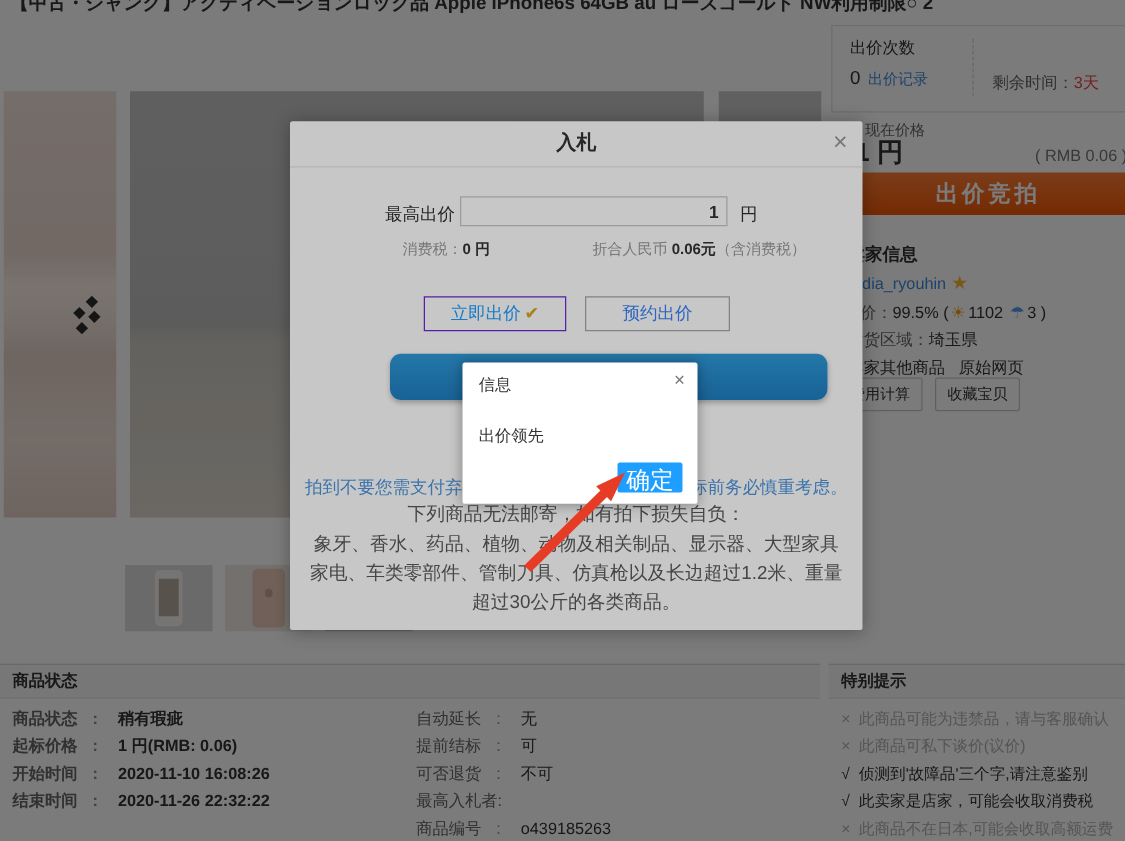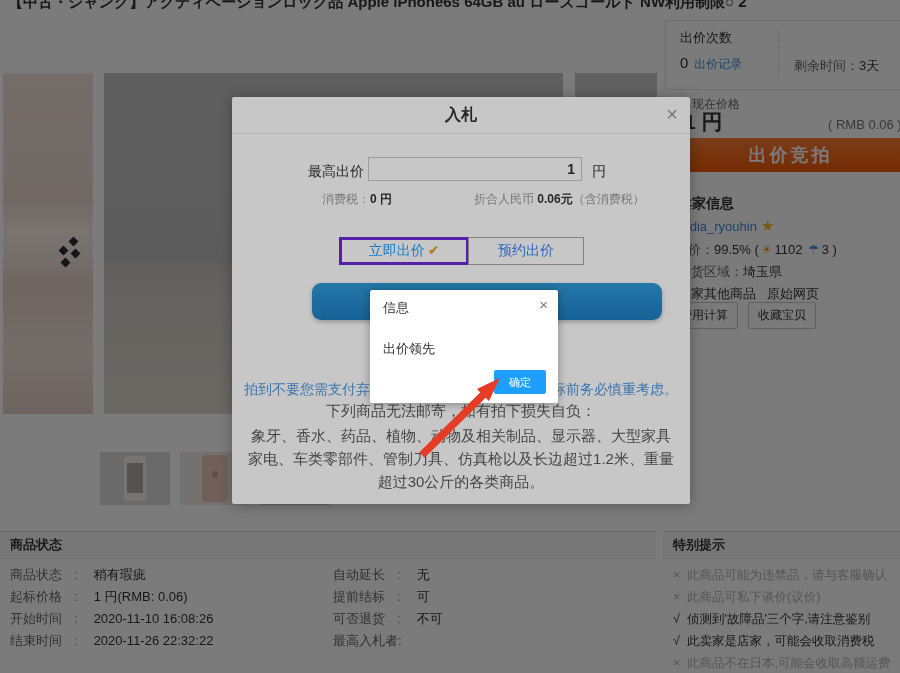--- a/index.html
+++ b/index.html
@@ -27,21 +27,21 @@
   .phone-back{position:absolute;left:22px;top:3px;width:26px;height:47px;background:#eac8b8;border-radius:4px;}
   .phone-back .logo{position:absolute;left:10px;top:16px;width:6px;height:7px;background:#c9a394;border-radius:50%;}
 
   
   .bid-box{position:absolute;left:665px;top:20px;width:250px;height:68px;background:#fff;border:1px solid #e2e2e2;}
   .bid-count-label{position:absolute;left:14px;top:8px;font-size:13px;color:#333;}
   .bid-count-row{position:absolute;left:14px;top:33px;font-size:15px;color:#333;}
   .bid-record{font-size:12px;color:#3e8ddd;margin-left:6px;}
   .dash-sep{position:absolute;left:112px;top:10px;height:46px;border-left:1px dashed #d5d5d5;}
   .time-left{position:absolute;left:128px;top:36px;font-size:13px;}
-  .time-left .lab{color:#666;} .time-left .val{color:#404040;}
+  .time-left .lab{color:#666;} .time-left .val{color:#ef4444;}
   .price-label{position:absolute;left:692px;top:96px;font-size:12px;color:#666;}
   .price-value{position:absolute;left:684px;top:108px;font-size:21px;font-weight:bold;color:#333;white-space:nowrap;}
   .price-rmb{position:absolute;left:828px;top:117px;font-size:13px;color:#777;white-space:nowrap;}
   .bid-cta{position:absolute;left:668px;top:138px;width:245px;height:34px;border:0;cursor:pointer;
     background:linear-gradient(180deg,#ff7f37 0%,#f25807 100%);color:#fff;font-size:18px;font-weight:bold;
     letter-spacing:3px;font-family:inherit;}
   .seller-title{position:absolute;left:678px;top:195px;font-size:14px;font-weight:bold;color:#333;}
   .seller-name{position:absolute;left:668px;top:217px;font-size:13px;}
   .seller-name a{color:#3e8ddd;}
   .star{color:#f5b82e;font-size:15px;margin-left:4px;}
@@ -55,21 +55,21 @@
   .mini-btn{position:absolute;top:302px;height:27px;border:1px solid #c9c9c9;background:#fff;border-radius:2px;
     font-size:12px;color:#333;padding:0 9px;cursor:pointer;font-family:inherit;}
   .mini-btn.b1{left:670px;} .mini-btn.b2{left:748px;}
 
   
   .panel{position:absolute;top:531px;bottom:0;background:#fff;}
   .panel.pleft{left:0;width:656px;} .panel.pright{left:663px;width:237px;}
   .panel-header{height:26px;line-height:26px;padding-left:10px;font-size:13px;font-weight:bold;color:#333;
     background:#f7f7f7;border-top:1px solid #d9d9d9;border-bottom:1px solid #e8e8e8;}
   .cols{position:absolute;top:33px;}
-  .cols.c1{left:10px;} .cols.c2{left:333px;}
+  .cols.c1{left:10px;font-weight:bold;} .cols.c2{left:333px;}
   .srow{height:22px;line-height:22px;font-size:13px;white-space:nowrap;}
   .srow .lab{display:inline-block;min-width:64px;color:#666;}
   .srow .col{color:#888;} .srow .val{color:#333;margin-left:16px;}
   .tips{position:absolute;top:33px;left:10px;}
   .trow{height:22px;line-height:22px;font-size:12.5px;white-space:nowrap;color:#333;}
   .trow .mark{display:inline-block;width:14px;}
   .trow.off{color:#b0b0b0;}
 
   
   .overlay-a{position:absolute;inset:0;background:rgba(0,0,0,0.38);z-index:10;}
@@ -83,38 +83,38 @@
   .modal-close{position:absolute;right:12px;top:6px;font-size:20px;color:#999;cursor:pointer;}
   .bid-row-label{position:absolute;left:76px;top:66px;font-size:14px;color:#333;}
   .bid-input{position:absolute;left:136px;top:60px;width:214px;height:24px;border:1px solid #c8c8c8;
     text-align:right;font-size:14px;font-weight:bold;color:#333;padding:0 6px;box-sizing:border-box;font-family:inherit;}
   .bid-unit{position:absolute;left:360px;top:66px;font-size:14px;color:#333;}
   .tax-left{position:absolute;left:90px;top:94px;font-size:12px;color:#999;}
   .tax-left b{color:#333;}
   .tax-right{position:absolute;left:242px;top:94px;font-size:12px;color:#999;}
   .tax-right b{color:#333;}
   .m-btn{position:absolute;top:140px;height:28px;background:#fff;font-size:14px;cursor:pointer;font-family:inherit;}
-  .m-btn.now{left:107px;width:130px;border:3px solid #6d28d9;color:#1e9fff;}
+  .m-btn.now{left:107px;width:114px;border:1px solid #6d28d9;color:#1e9fff;}
   .m-btn.now .chk{color:#d9a521;margin-left:3px;}
   .m-btn.reserve{left:236px;width:116px;border:1px solid #a8a8a8;color:#3b82f6;}
   .big-blue{position:absolute;left:80px;top:186px;width:350px;height:37px;border-radius:9px;
     background:linear-gradient(180deg,#2f9ad8 0%,#1f7dc0 100%);box-shadow:0 2px 4px rgba(0,0,0,.25);}
   .warn-line{position:absolute;left:12px;right:12px;top:284px;display:flex;justify-content:space-between;
     font-size:14px;color:#4d95dd;}
   .note1{position:absolute;left:0;right:0;top:305px;text-align:center;font-size:15px;color:#5a5a5a;}
   .note2{position:absolute;left:16px;right:16px;top:327px;text-align:center;font-size:15px;line-height:23px;color:#5a5a5a;}
 
   
   .dialog{position:absolute;left:370px;top:290px;width:188px;height:113px;background:#fff;border-radius:2px;
     box-shadow:0 1px 10px rgba(0,0,0,.35);z-index:40;}
   .dlg-title{position:absolute;left:13px;top:9px;font-size:13px;color:#333;}
   .dlg-close{position:absolute;right:10px;top:6px;font-size:15px;color:#777;cursor:pointer;}
   .dlg-body{position:absolute;left:13px;top:50px;font-size:13px;color:#333;}
   .dlg-ok{position:absolute;right:12px;bottom:9px;width:52px;height:24px;background:#1e9fff;border:0;border-radius:2px;
-    color:#fff;font-size:11px;cursor:pointer;font-family:inherit;}
+    color:#fff;font-size:19px;cursor:pointer;font-family:inherit;}
 
   .arrow-svg{position:absolute;left:403px;top:366px;z-index:50;pointer-events:none;}
 </style>
 </head>
 <body>
 
 <div class="stage">
 
   <div class="page-title">【中古・ジャンク】アクティベーションロック品 Apple iPhone6s 64GB au ローズゴールド NW利用制限○ 2</div>
 
@@ -181,20 +181,21 @@
       <div class="srow"><span class="lab">商品状态</span><span class="col">:</span><span class="val">稍有瑕疵</span></div>
       <div class="srow"><span class="lab">起标价格</span><span class="col">:</span><span class="val">1 円(RMB:  0.06)</span></div>
       <div class="srow"><span class="lab">开始时间</span><span class="col">:</span><span class="val">2020-11-10 16:08:26</span></div>
       <div class="srow"><span class="lab">结束时间</span><span class="col">:</span><span class="val">2020-11-26 22:32:22</span></div>
     </div>
     <div class="cols c2">
       <div class="srow"><span class="lab">自动延长</span><span class="col">:</span><span class="val">无</span></div>
       <div class="srow"><span class="lab">提前结标</span><span class="col">:</span><span class="val">可</span></div>
       <div class="srow"><span class="lab">可否退货</span><span class="col">:</span><span class="val">不可</span></div>
       <div class="srow"><span class="lab">最高入札者:</span><span class="col"></span><span class="val"></span></div>
+      <div class="srow"><span class="lab">商品编号</span><span class="col">:</span><span class="val">o439185263</span></div>
     </div>
   </div>
 
   <div class="panel pright">
     <div class="panel-header">特别提示</div>
     <div class="tips">
       <div class="trow off"><span class="mark">×</span><span>此商品可能为违禁品，请与客服确认</span></div>
       <div class="trow off"><span class="mark">×</span><span>此商品可私下谈价(议价)</span></div>
       <div class="trow"><span class="mark">√</span><span>侦测到'故障品'三个字,请注意鉴别</span></div>
       <div class="trow"><span class="mark">√</span><span>此卖家是店家，可能会收取消费税</span></div>

